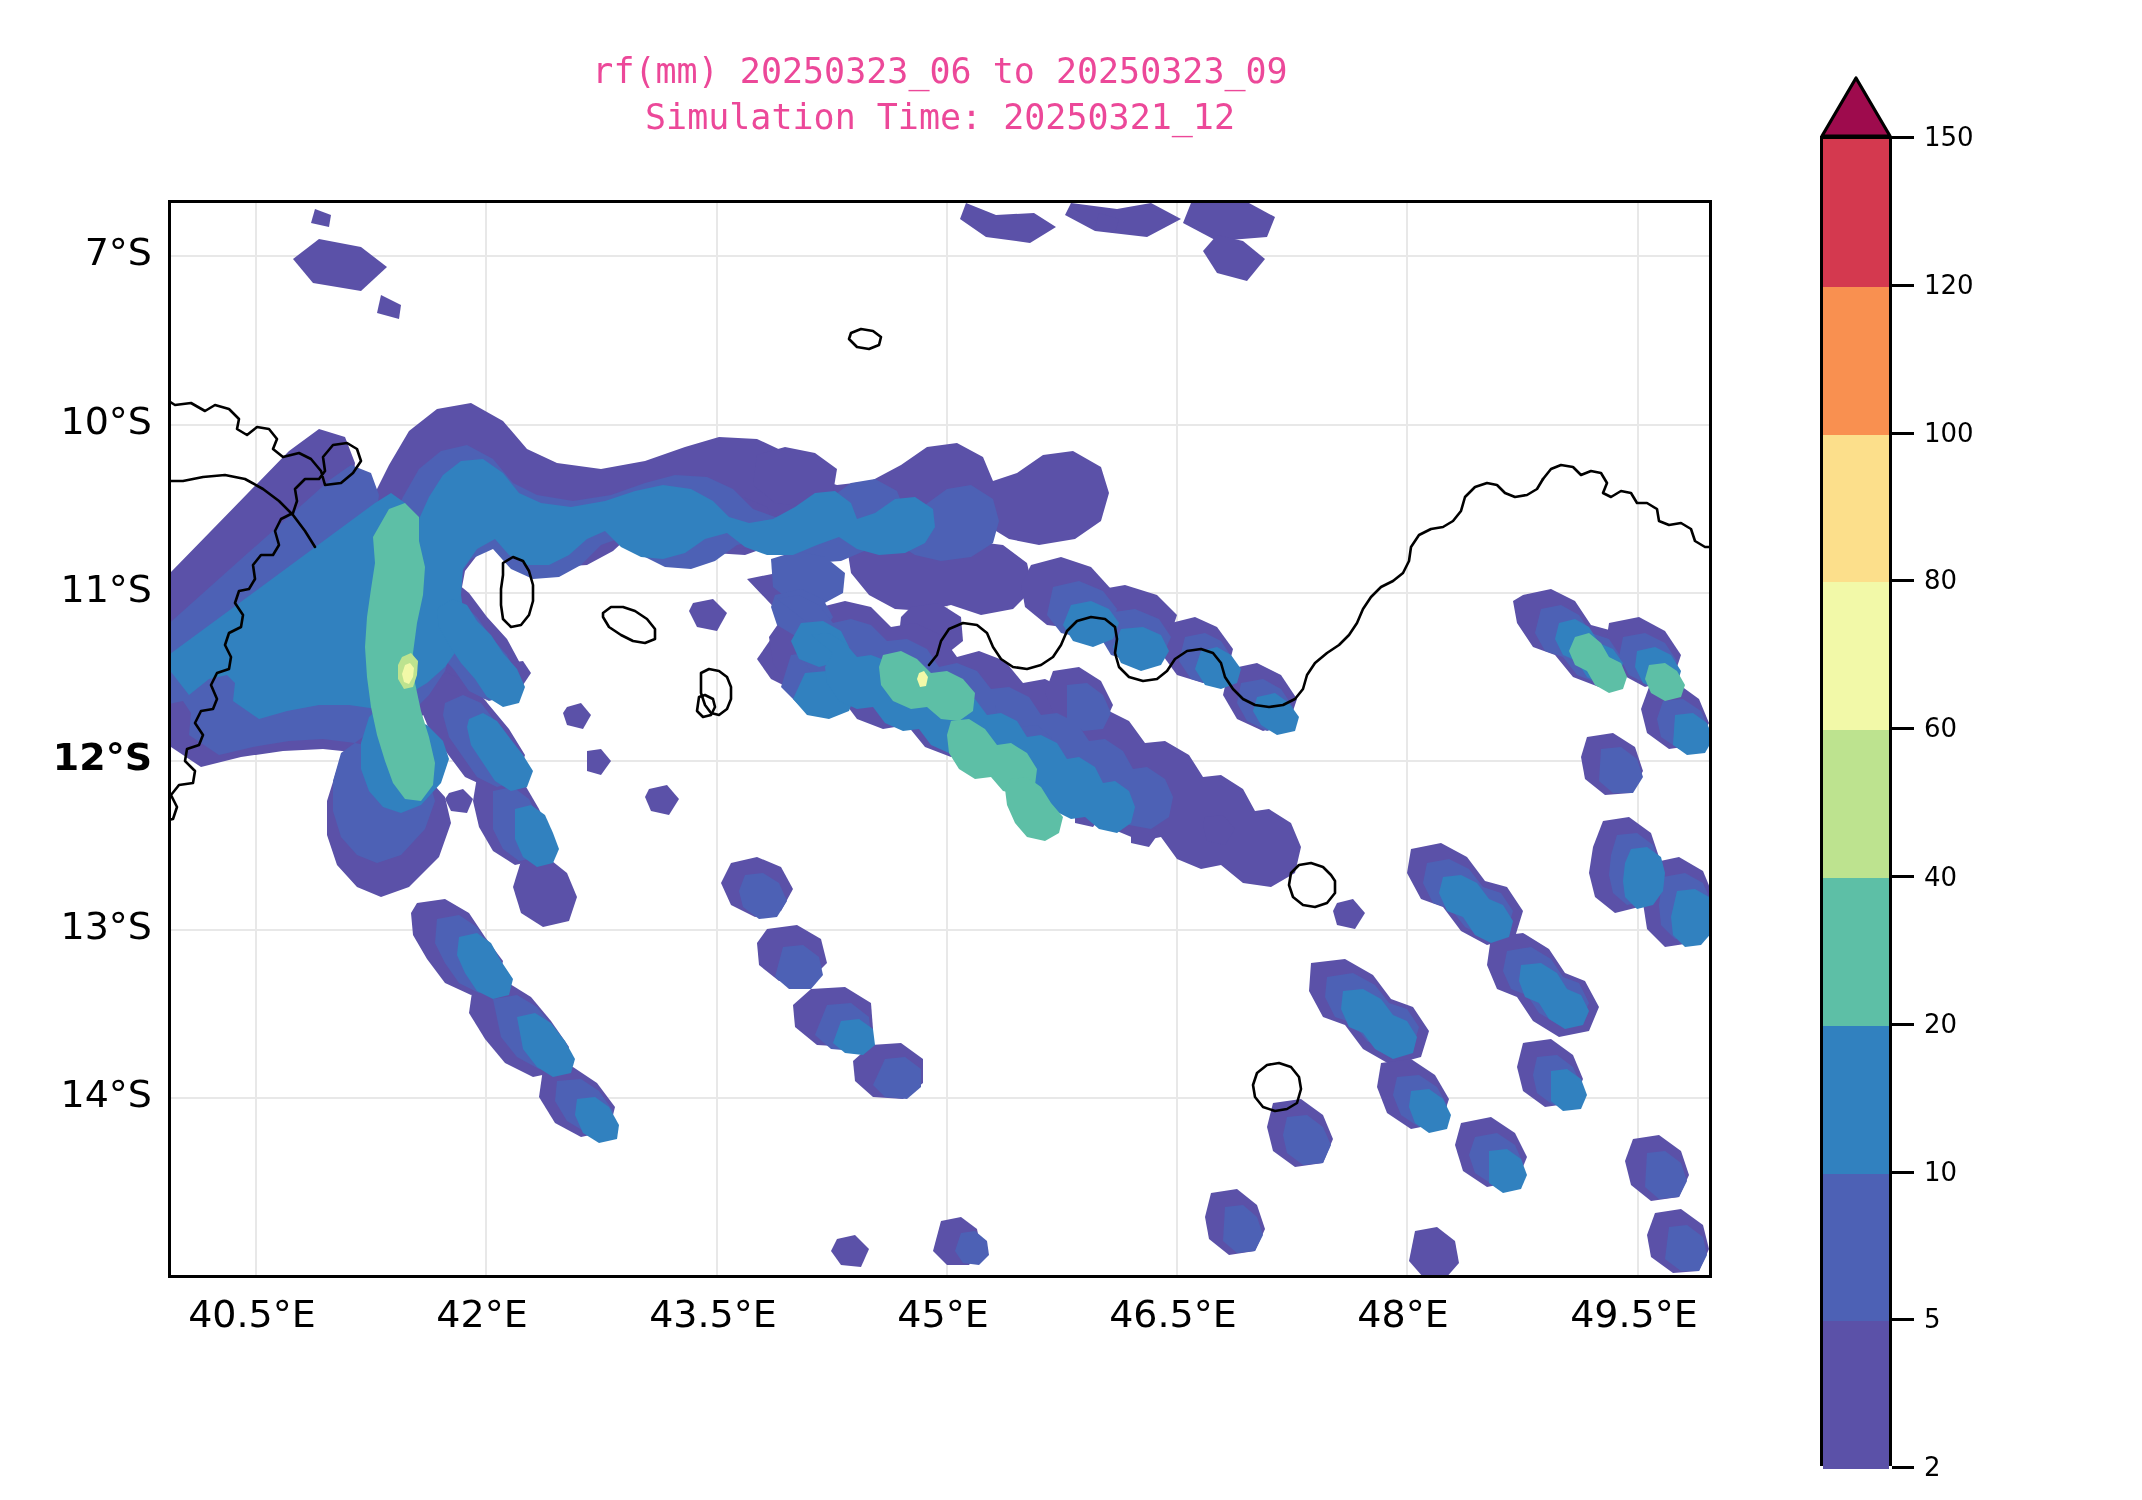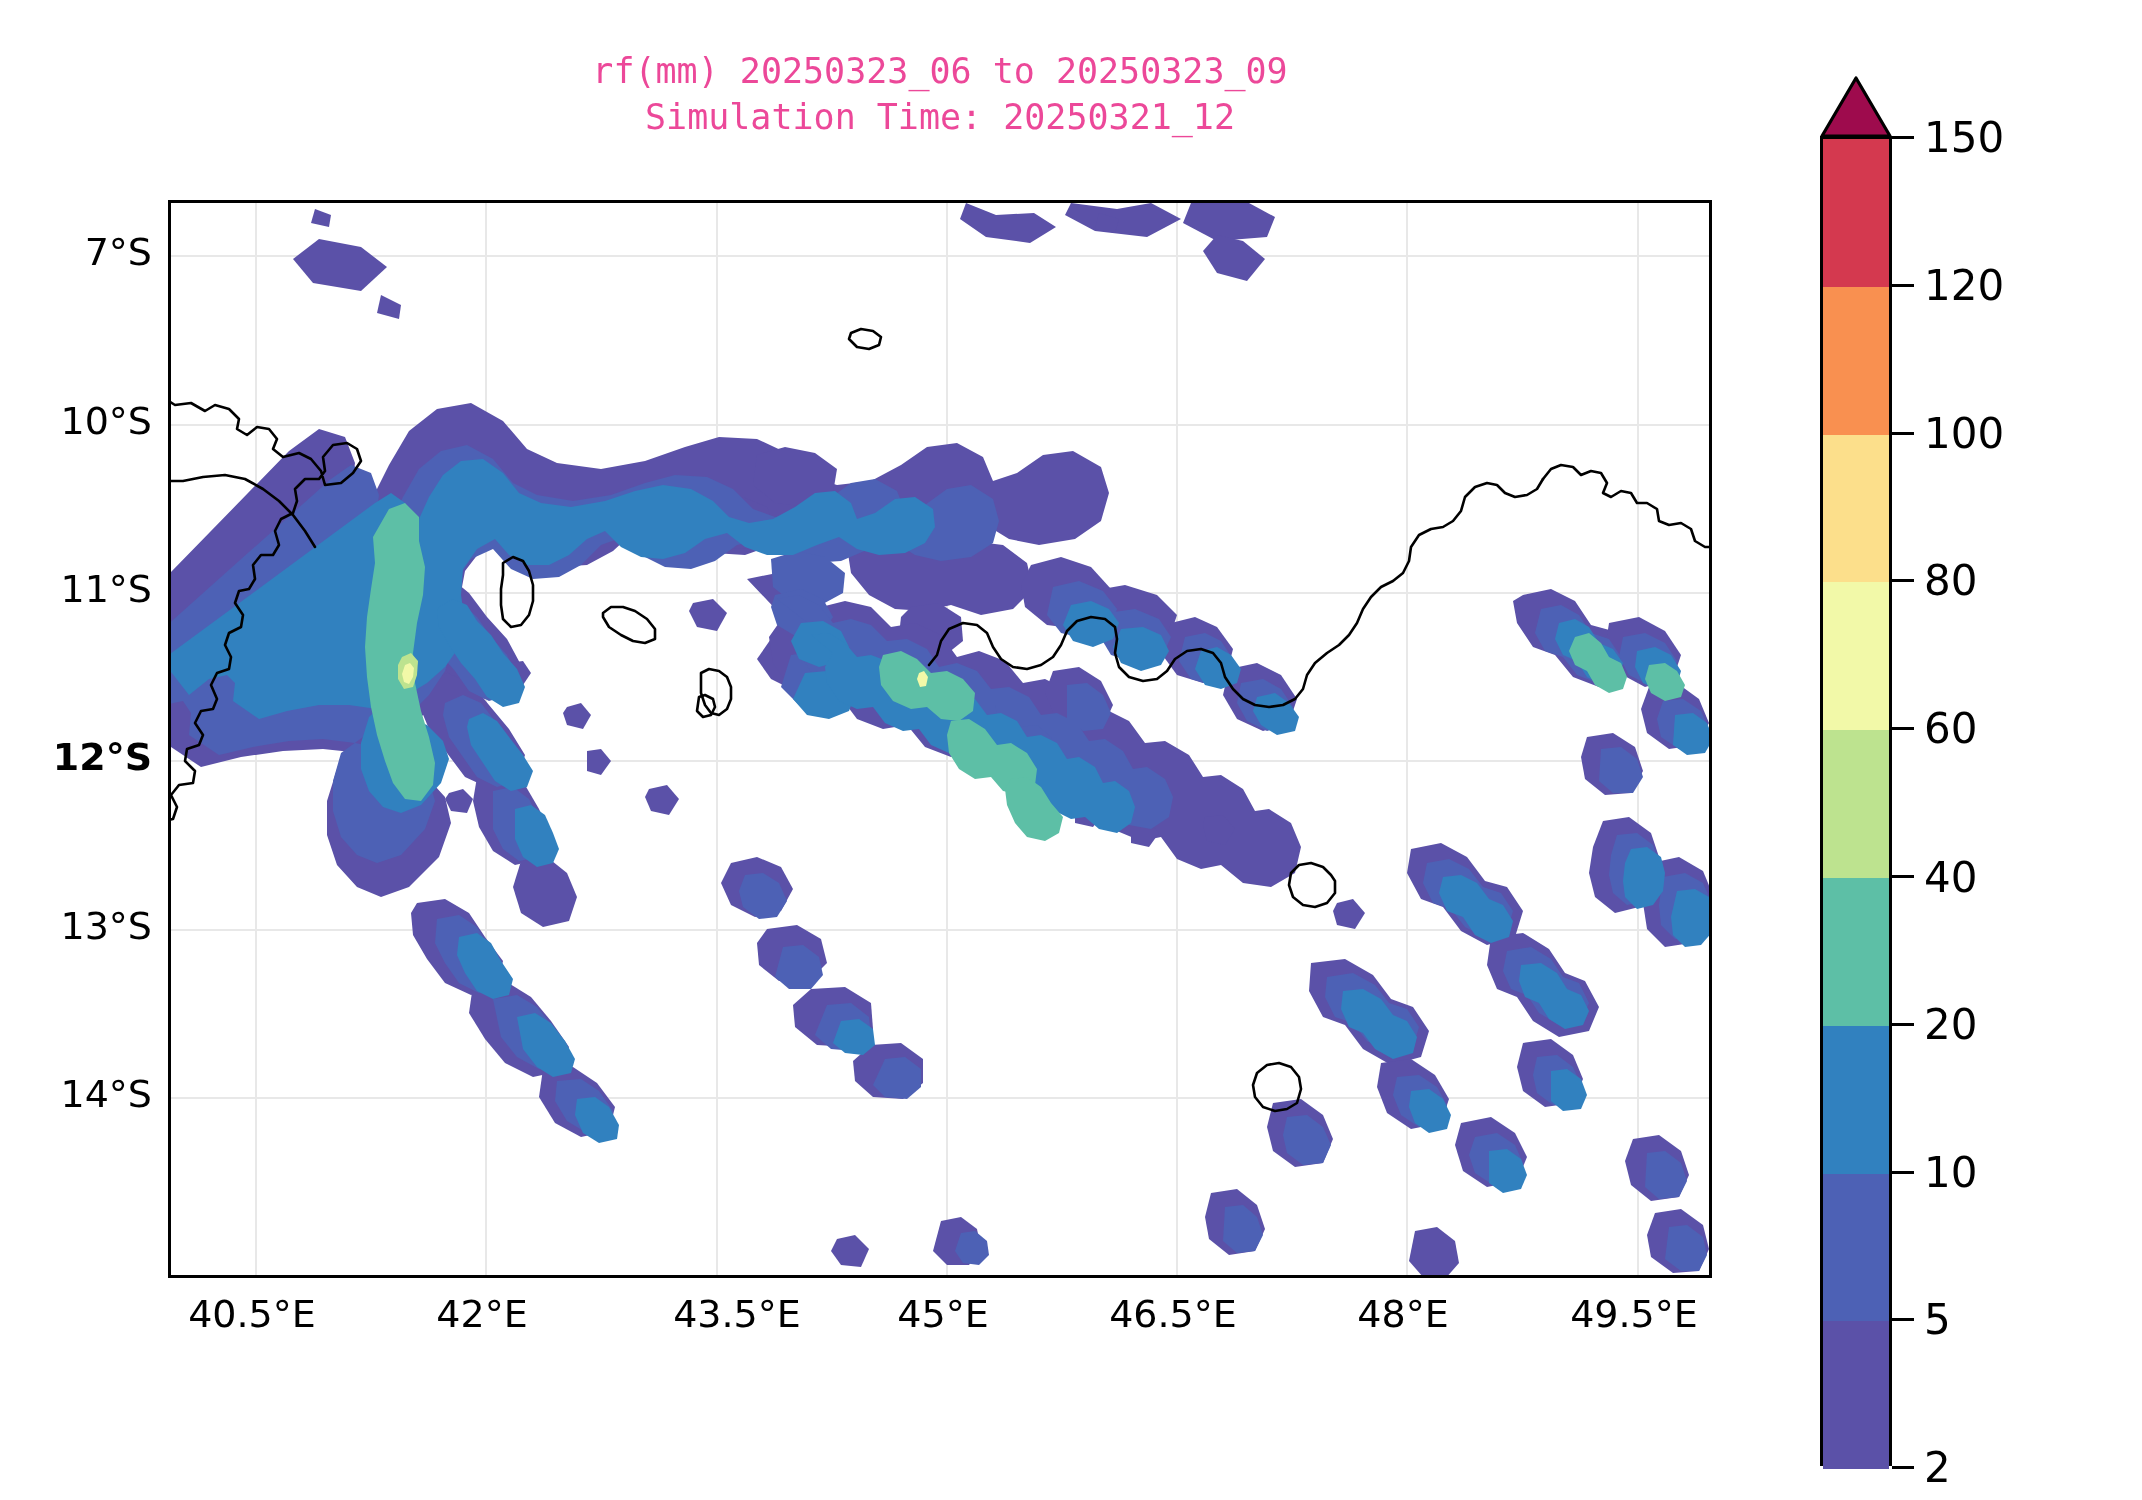--- a/index.html
+++ b/index.html
@@ -30,21 +30,21 @@
 
   
   #colorbar-wrap{position:absolute;left:1820px;top:38px;width:120px;height:1400px;}
   #cb-body{position:absolute;left:0;top:98px;width:72px;height:1330px;
        border:3px solid #000;box-sizing:border-box;}
   .cb-band{position:absolute;left:0;width:100%;}
   #cb-arrow{position:absolute;left:0;top:38px;width:72px;height:62px;}
   .cb-tick{position:absolute;left:72px;width:22px;height:3px;background:#000;}
   .cb-label{position:absolute;left:104px;transform:translateY(-50%);
        font-family:"DejaVu Sans","Liberation Sans",sans-serif;
-       font-size:42px;color:#000;white-space:nowrap;}
+       font-size:26px;color:#000;white-space:nowrap;}
 </style>
 </head>
 <body>
 
 <div id="title-block">
   <div class="tline">rf(mm) 20250323_06 to 20250323_09</div>
   <div class="tline">Simulation Time: 20250321_12</div>
 </div>
 
 <div id="plot-frame">
@@ -256,21 +256,21 @@
         <path d="M1372 276 l-6 10 -10 6 -12 2 -10 -4 -8 -8 -10 -2 -12 4 -10 10 -4 14 -8 10 -10 6 -12 2 -12 6 -8 12 -2 14 -6 12 -10 8 -12 6 -10 10 -8 12 -6 14 -8 12 -10 10 -12 8 -12 10 -8 12 -4 14 -8 10 -12 6 -14 2 -14 -2 -12 -6 -10 -10 -8 -12 -4 -14 -8 -10 -12 -4 -14 2 -12 8 -8 12 -10 8 -14 2 -14 -4 -10 -10 -4 -14 2 -14 -2 -12 -10 -8 -14 -2 -14 4 -10 10 -6 14 -8 12 -12 8 -14 4 -14 -2 -12 -8 -8 -12 -6 -14 -10 -8 -14 -2 -14 6 -8 12 -4 14 -8 10"></path>
         <path d="M1160 672 l-8 -8 -12 -4 -12 2 -8 8 -2 12 4 12 10 8 12 2 12 -4 8 -10 0 -12 -4 -6z"></path>
         <path d="M1126 900 l-10 6 -12 2 -12 -4 -8 -10 -2 -12 4 -12 10 -8 12 -2 12 4 8 10 2 12 -4 14z"></path>
       </g>
     </svg>
   </div>
 </div>
 
 <div class="xtick" style="left:252px;">40.5°E</div>
 <div class="xtick" style="left:482px;">42°E</div>
-<div class="xtick" style="left:713px;margin-left:24px;">43.5°E</div>
+<div class="xtick" style="left:713px;">43.5°E</div>
 <div class="xtick" style="left:943px;text-align:right;">45°E</div>
 <div class="xtick" style="left:1173px;">46.5°E</div>
 <div class="xtick" style="left:1403px;">48°E</div>
 <div class="xtick" style="left:1634px;">49.5°E</div>
 
 <div class="ytick" style="top:252px;">7°S</div>
 <div class="ytick" style="top:421px;">10°S</div>
 <div class="ytick" style="top:589px;">11°S</div>
 <div class="ytick" style="top:757px;font-weight:bold;">12°S</div>
 <div class="ytick" style="top:926px;">13°S</div>

